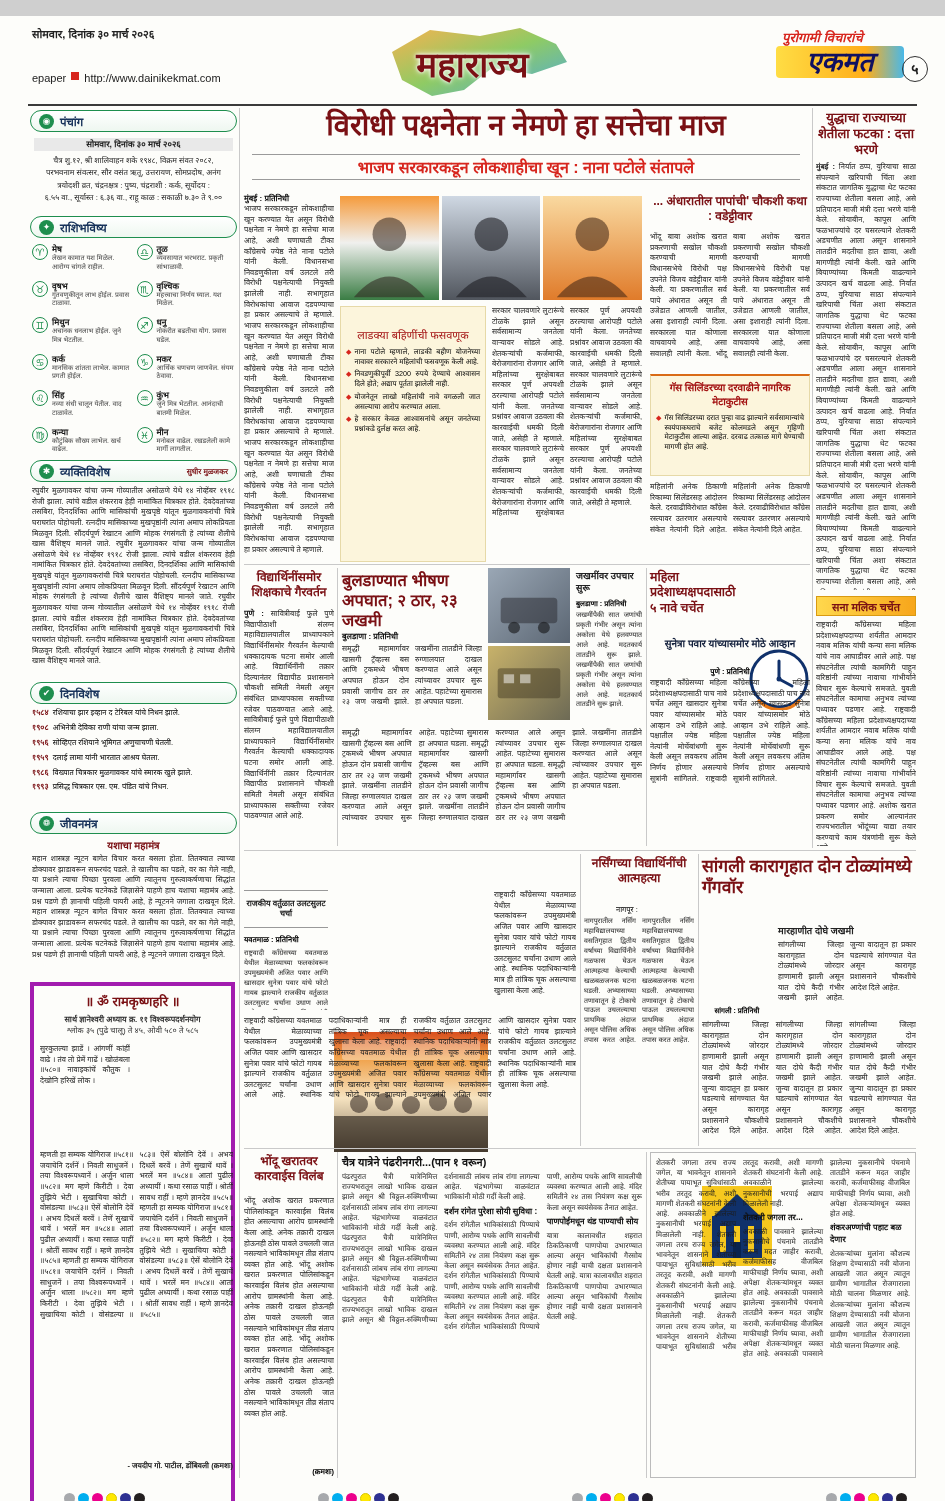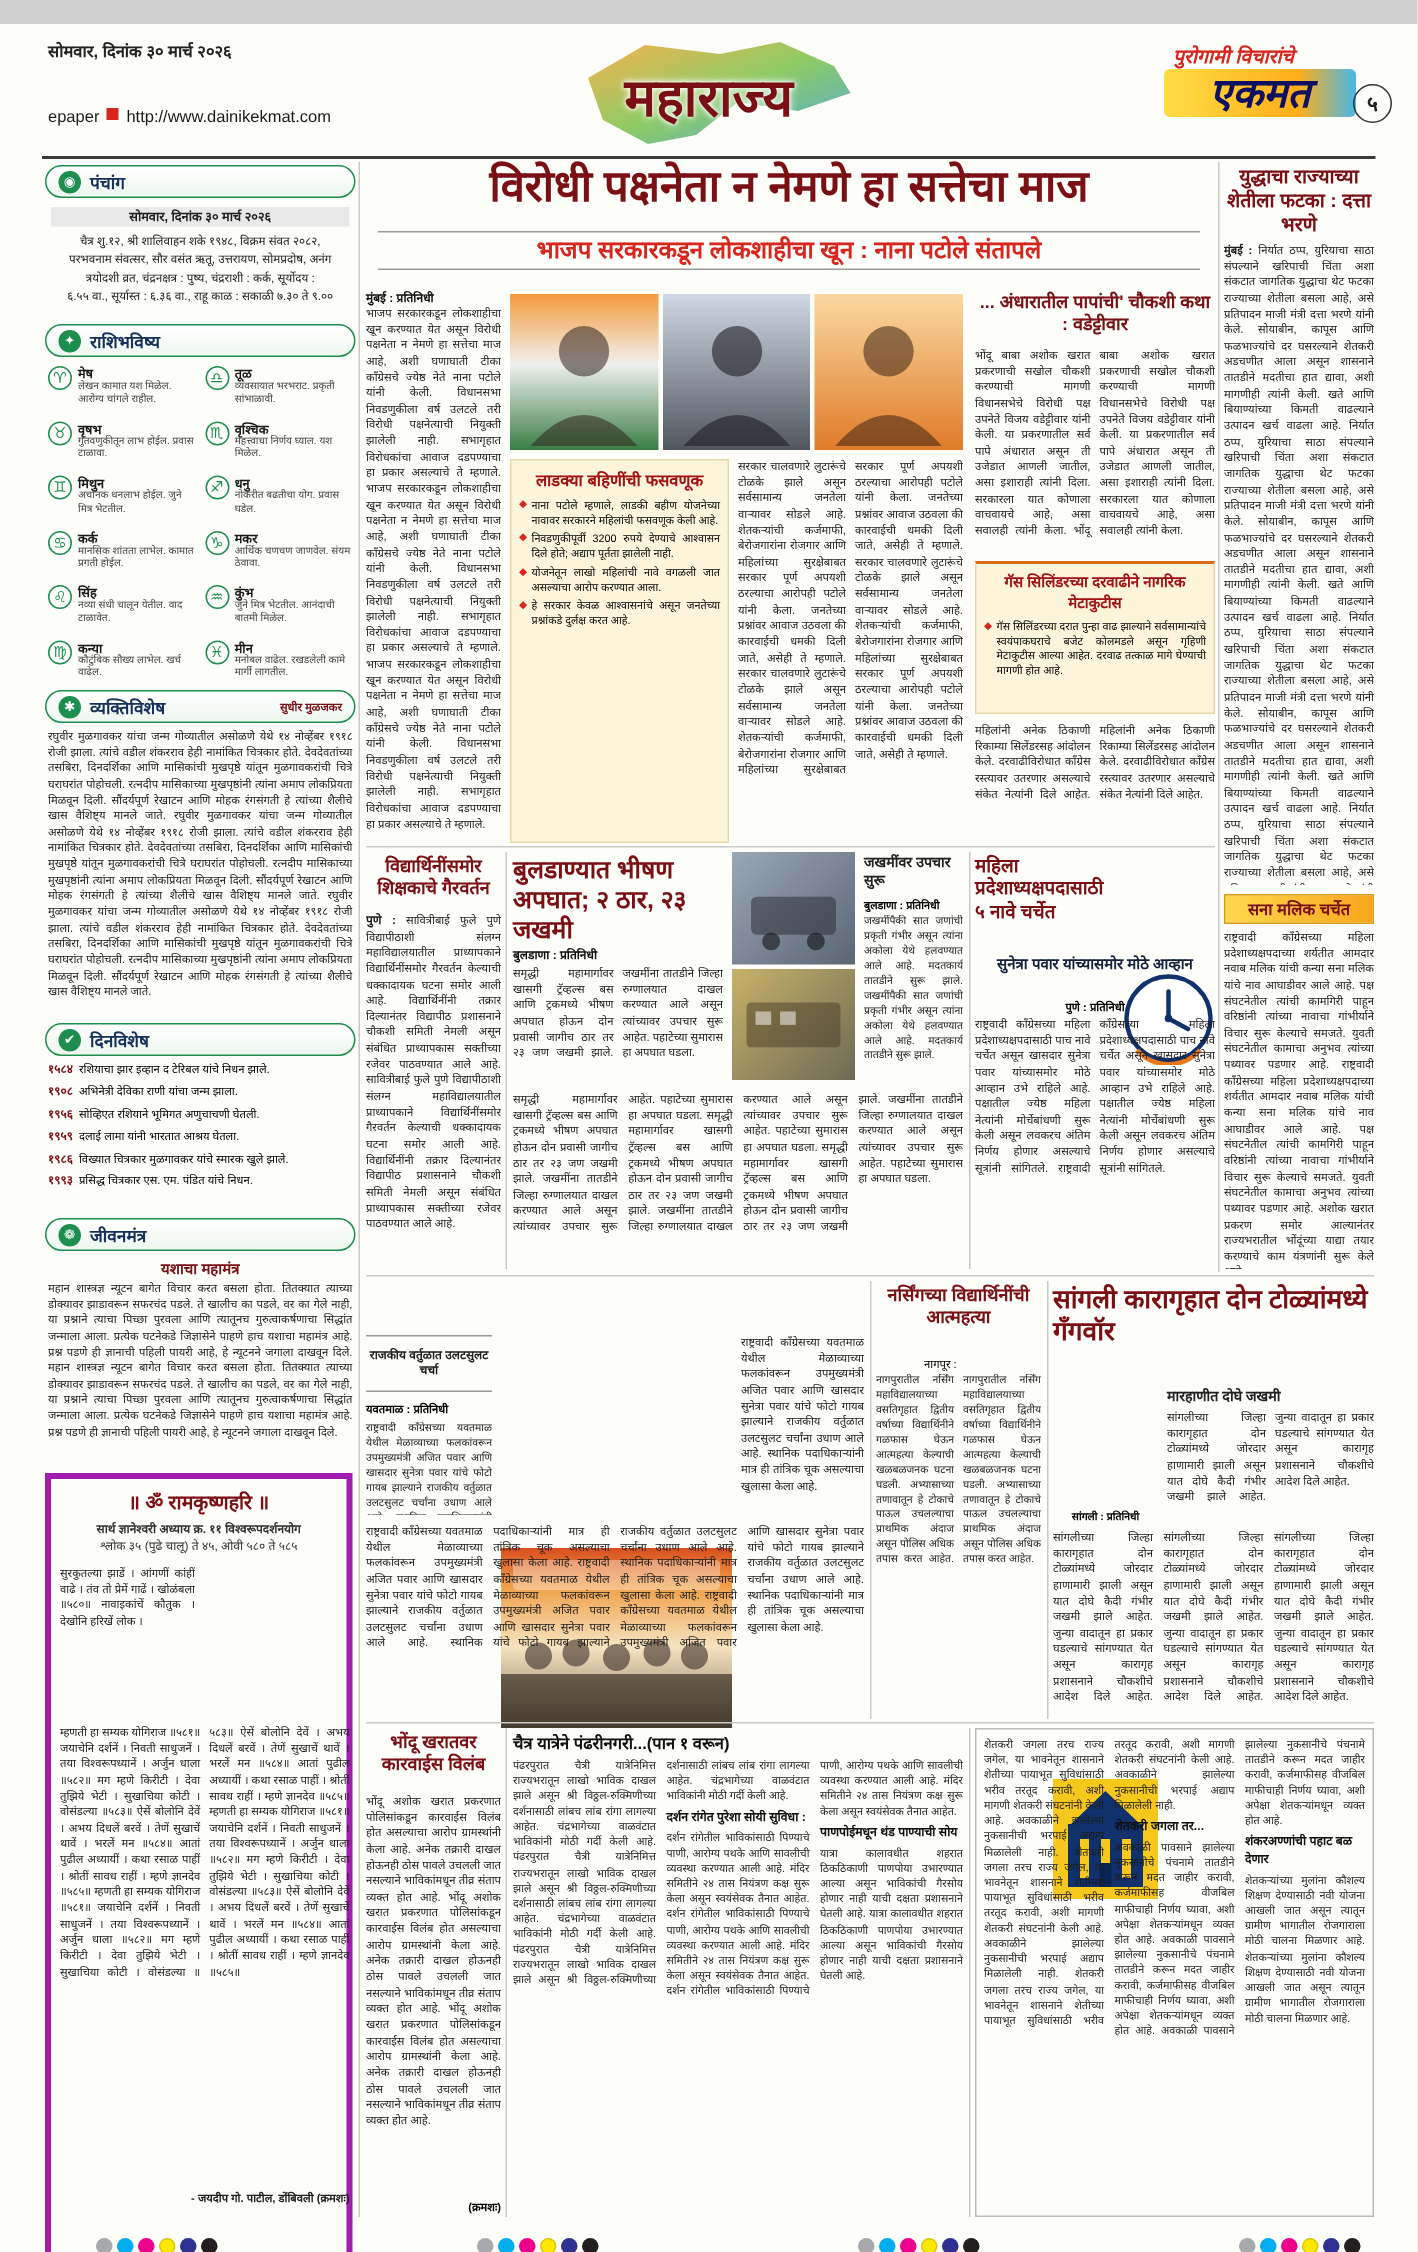--- a/index.html
+++ b/index.html
@@ -253,21 +253,21 @@
           <circle cx="50" cy="36" r="17" fill="rgba(60,35,20,0.55)"></circle>
           <path d="M14 100 Q50 58 86 100 Z" fill="rgba(60,35,20,0.55)"></path>
         </svg>
     </div>
   </div>
 
   <div class="abs center hl" style="left:650px;top:178px;width:160px;font-size:12px">... अंधारातील पापांची' चौकशी कथा : वडेट्टीवार</div>
   <div class="abs body cols2" style="left:650px;top:216px;width:160px;height:138px">भोंदू बाबा अशोक खरात प्रकरणाची सखोल चौकशी करण्याची मागणी विधानसभेचे विरोधी पक्ष उपनेते विजय वडेट्टीवार यांनी केली. या प्रकरणातील सर्व पापे अंधारात असून ती उजेडात आणली जातील, असा इशाराही त्यांनी दिला. सरकारला यात कोणाला वाचवायचे आहे, असा सवालही त्यांनी केला. भोंदू बाबा अशोक खरात प्रकरणाची सखोल चौकशी करण्याची मागणी विधानसभेचे विरोधी पक्ष उपनेते विजय वडेट्टीवार यांनी केली. या प्रकरणातील सर्व पापे अंधारात असून ती उजेडात आणली जातील, असा इशाराही त्यांनी दिला. सरकारला यात कोणाला वाचवायचे आहे, असा सवालही त्यांनी केला.</div>
 
   <div class="abs cream" style="left:340px;top:290px;width:146px;height:256px;overflow:hidden">
-    <div class="center" style="font-size:11px;font-weight:bold;color:#a31212;padding:5px 4px 2px">लाडक्या बहिणींची फसवणूक</div>
+    <div class="center" style="font-size:11px;font-weight:normal;color:#a31212;padding:20px 4px 2px">लाडक्या बहिणींची फसवणूक</div>
     <div class="blt">
         <span class="d">◆</span>
         <span>नाना पटोले म्हणाले, लाडकी बहीण योजनेच्या नावावर सरकारने महिलांची फसवणूक केली आहे.</span>
       </div>
     <div class="blt">
         <span class="d">◆</span>
         <span>निवडणुकीपूर्वी 3200 रुपये देण्याचे आश्वासन दिले होते; अद्याप पूर्तता झालेली नाही.</span>
       </div>
     <div class="blt">
         <span class="d">◆</span>

